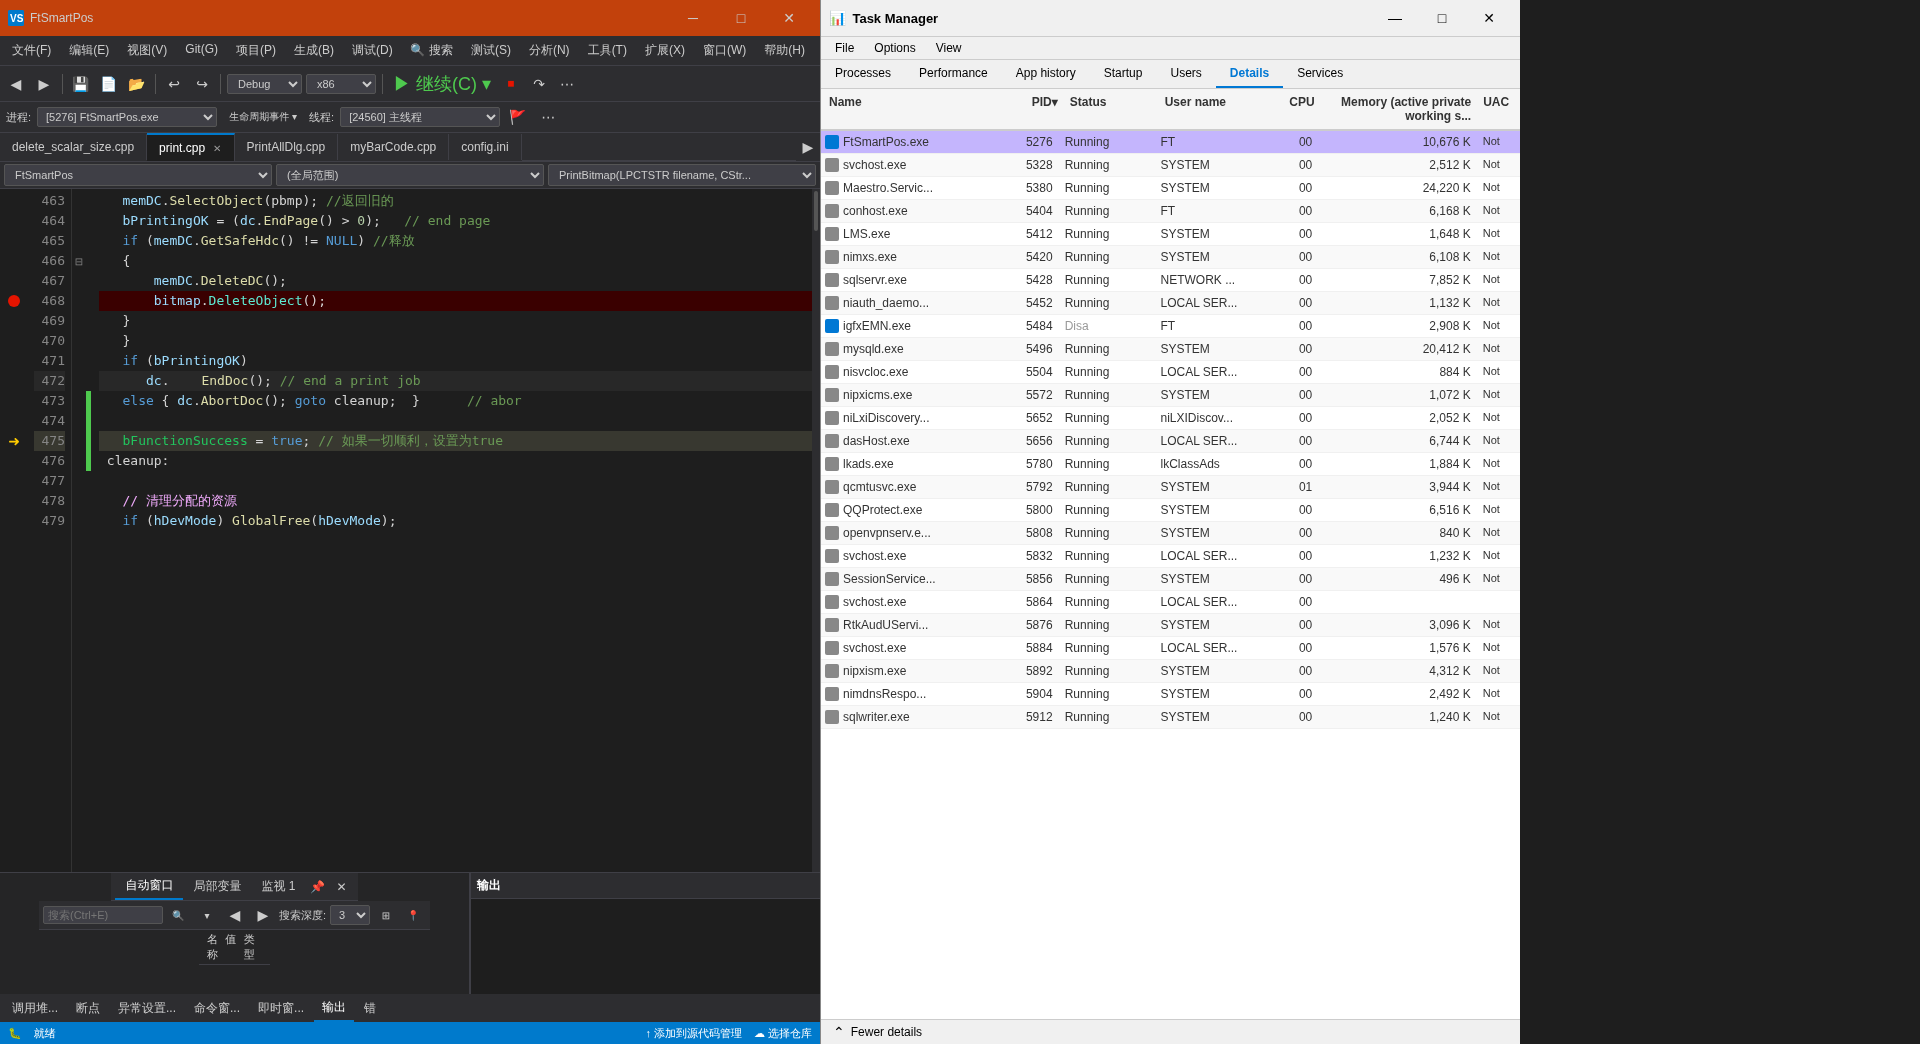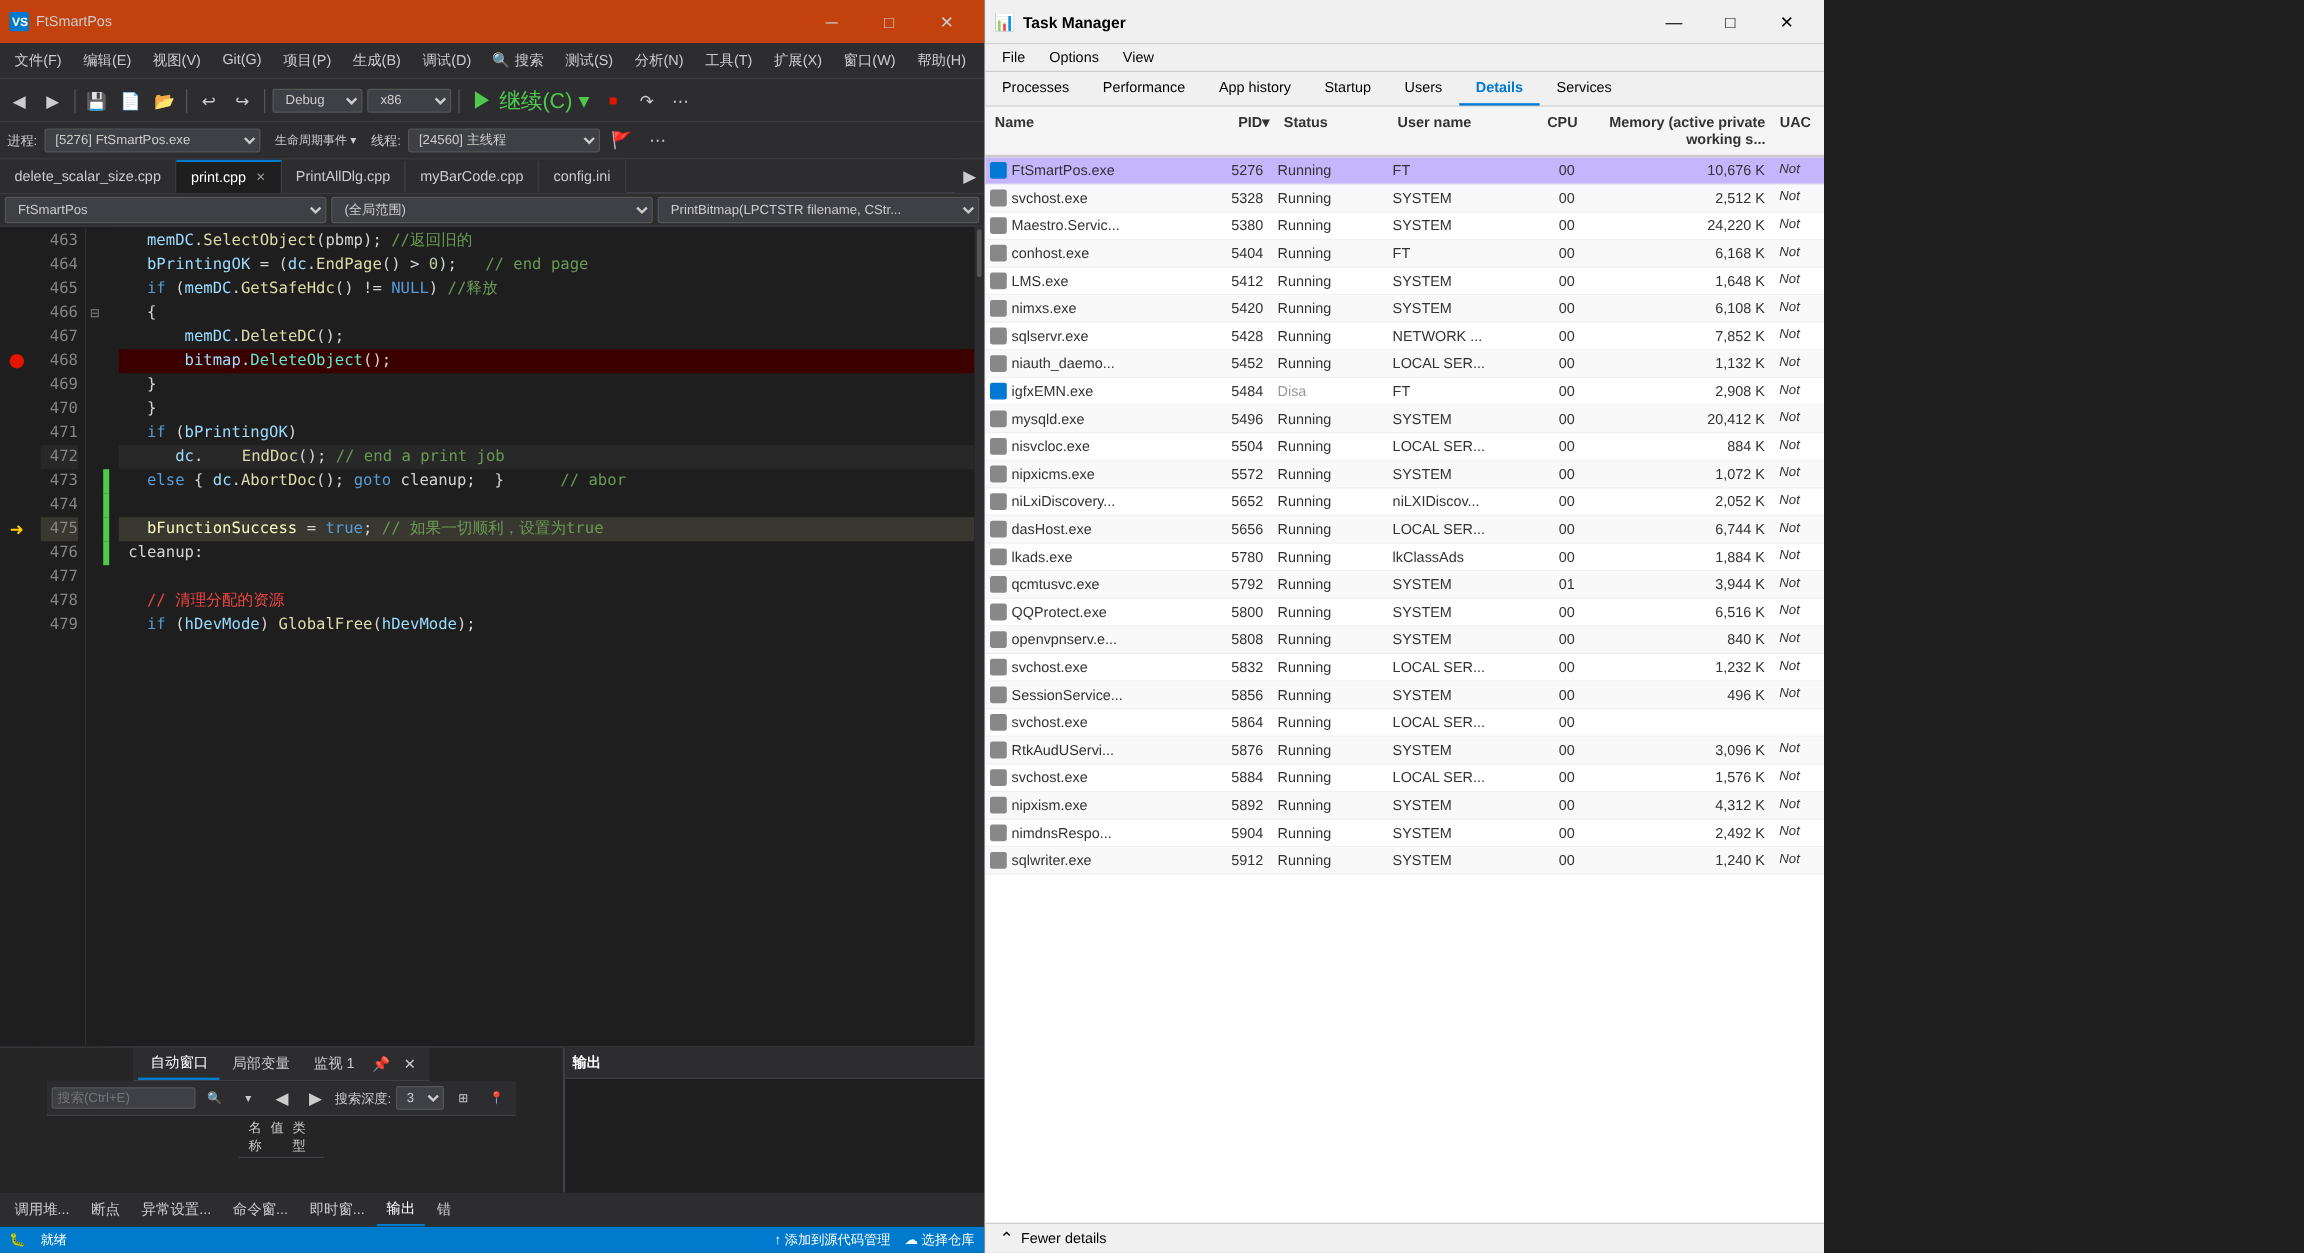--- a/index.html
+++ b/index.html
@@ -87,21 +87,21 @@
     .tm-row { display: flex; border-bottom: 1px solid #f0f0f0; padding: 2px 0; }
     .tm-row:nth-child(even) { background: #f9f9f9; }
     .tm-row.selected { background: #c4b5fd; }
     .tm-cell-name { flex: 2.5; padding: 2px 4px; font-size: 12px; color: #333; display: flex; align-items: center; gap: 4px; overflow: hidden; }
     .tm-cell-pid { flex: 0.8; padding: 2px 4px; font-size: 12px; text-align: right; color: #333; }
     .tm-cell-status { flex: 1.2; padding: 2px 8px; font-size: 12px; color: #333; }
     .tm-cell-status.disabled { color: #999; }
     .tm-cell-user { flex: 1.5; padding: 2px 8px; font-size: 12px; color: #333; overflow: hidden; text-overflow: ellipsis; white-space: nowrap; }
     .tm-cell-cpu { flex: 0.6; padding: 2px 4px; font-size: 12px; text-align: right; color: #333; }
     .tm-cell-mem { flex: 2.2; padding: 2px 8px; font-size: 12px; text-align: right; color: #333; }
-    .tm-cell-uac { flex: 0.5; padding: 2px 4px; font-size: 11px; color: #333; white-space: nowrap; overflow: hidden; text-overflow: clip; font-style: italic; }
+    .tm-cell-uac { flex: 0.5; padding: 2px 4px; font-size: 11px; color: #333; white-space: nowrap; overflow: hidden; text-overflow: clip; }
     
     .tm-footer { background: #f0f0f0; border-top: 1px solid #ccc; padding: 4px 12px; display: flex; align-items: center; gap: 6px; font-size: 12px; cursor: pointer; }
     .footer-arrow { font-size: 14px; }
     
     
     .tm-table::-webkit-scrollbar { width: 8px; }
     .tm-table::-webkit-scrollbar-track { background: #f0f0f0; }
     .tm-table::-webkit-scrollbar-thumb { background: #bbb; border-radius: 4px; }
     
     .collapse-btn { width: 14px; height: 14px; display: inline-flex; align-items: center; justify-content: center; color: #858585; font-size: 10px; cursor: pointer; }
@@ -309,24 +309,24 @@
             <div style="height:20px; white-space:pre; color:#d4d4d4;">   <span style="color:#569cd6;">if</span><span> (</span><span style="color:#9cdcfe;">memDC</span><span>.</span><span style="color:#dcdcaa;">GetSafeHdc</span><span>() != </span><span style="color:#569cd6;">NULL</span><span>) </span><span style="color:#6a9955;">//释放</span></div>
             <div style="height:20px; white-space:pre; color:#d4d4d4;">   <span>{</span></div>
             <div style="height:20px; white-space:pre; color:#d4d4d4;">       <span style="color:#9cdcfe;">memDC</span><span>.</span><span style="color:#dcdcaa;">DeleteDC</span><span>();</span></div>
             <div style="height:20px; white-space:pre; color:#d4d4d4; background:#3a0000;">       <span style="color:#9cdcfe;">bitmap</span><span>.</span><span style="color:#5eead4;">DeleteObject</span><span>();</span></div>
             <div style="height:20px; white-space:pre; color:#d4d4d4;">   <span>}</span></div>
             <div style="height:20px; white-space:pre; color:#d4d4d4;">   <span>}</span></div>
             <div style="height:20px; white-space:pre; color:#d4d4d4;">   <span style="color:#569cd6;">if</span><span> (</span><span style="color:#9cdcfe;">bPrintingOK</span><span>)</span></div>
             <div style="height:20px; white-space:pre; color:#d4d4d4; background:#282828;">      <span style="color:#9cdcfe;">dc</span><span>.</span><span style="color:#dcdcaa;padding-left:32px;">EndDoc</span><span>(); </span><span style="color:#6a9955;">// end a print job</span></div>
             <div style="height:20px; white-space:pre; color:#d4d4d4;">   <span style="color:#569cd6;">else</span><span> { </span><span style="color:#9cdcfe;">dc</span><span>.</span><span style="color:#dcdcaa;">AbortDoc</span><span>(); </span><span style="color:#569cd6;">goto</span><span> cleanup;  }      </span><span style="color:#6a9955;">// abor</span></div>
             <div style="height:20px; white-space:pre; color:#d4d4d4;"> </div>
-            <div style="height:20px; white-space:pre; color:#d4d4d4; background:#383830;">   <span style="color:#fef9c3;">bFunctionSuccess</span><span> = </span><span style="color:#569cd6;">true</span><span>; </span><span style="color:#6a9955;">// 如果一切顺利，设置为true</span></div>
+            <div style="height:20px; white-space:pre; color:#d4d4d4; background:#383830;">   <span style="color:#22c55e;">bFunctionSuccess</span><span> = </span><span style="color:#569cd6;">true</span><span>; </span><span style="color:#6a9955;">// 如果一切顺利，设置为true</span></div>
             <div style="height:20px; white-space:pre; color:#d4d4d4;"> <span>cleanup:</span></div>
             <div style="height:20px; white-space:pre; color:#d4d4d4;"> </div>
-            <div style="height:20px; white-space:pre; color:#d4d4d4;">   <span style="color:#ef4444;text-align:center;">// 清理分配的资源</span></div>
+            <div style="height:20px; white-space:pre; color:#d4d4d4;">   <span style="color:#f0abfc;text-align:center;">// 清理分配的资源</span></div>
             <div style="height:20px; white-space:pre; color:#d4d4d4;">   <span style="color:#569cd6;">if</span><span> (</span><span style="color:#9cdcfe;">hDevMode</span><span>) </span><span style="color:#dcdcaa;">GlobalFree</span><span>(</span><span style="color:#9cdcfe;">hDevMode</span><span>);</span></div>
           </div>
 
           <div style="width:8px; background:#2d2d30; flex-shrink:0;">
             <div style="height:40px; background:#555; border-radius:4px; margin:2px;"></div>
           </div>
         </div>
       </div>
     </div>
 

